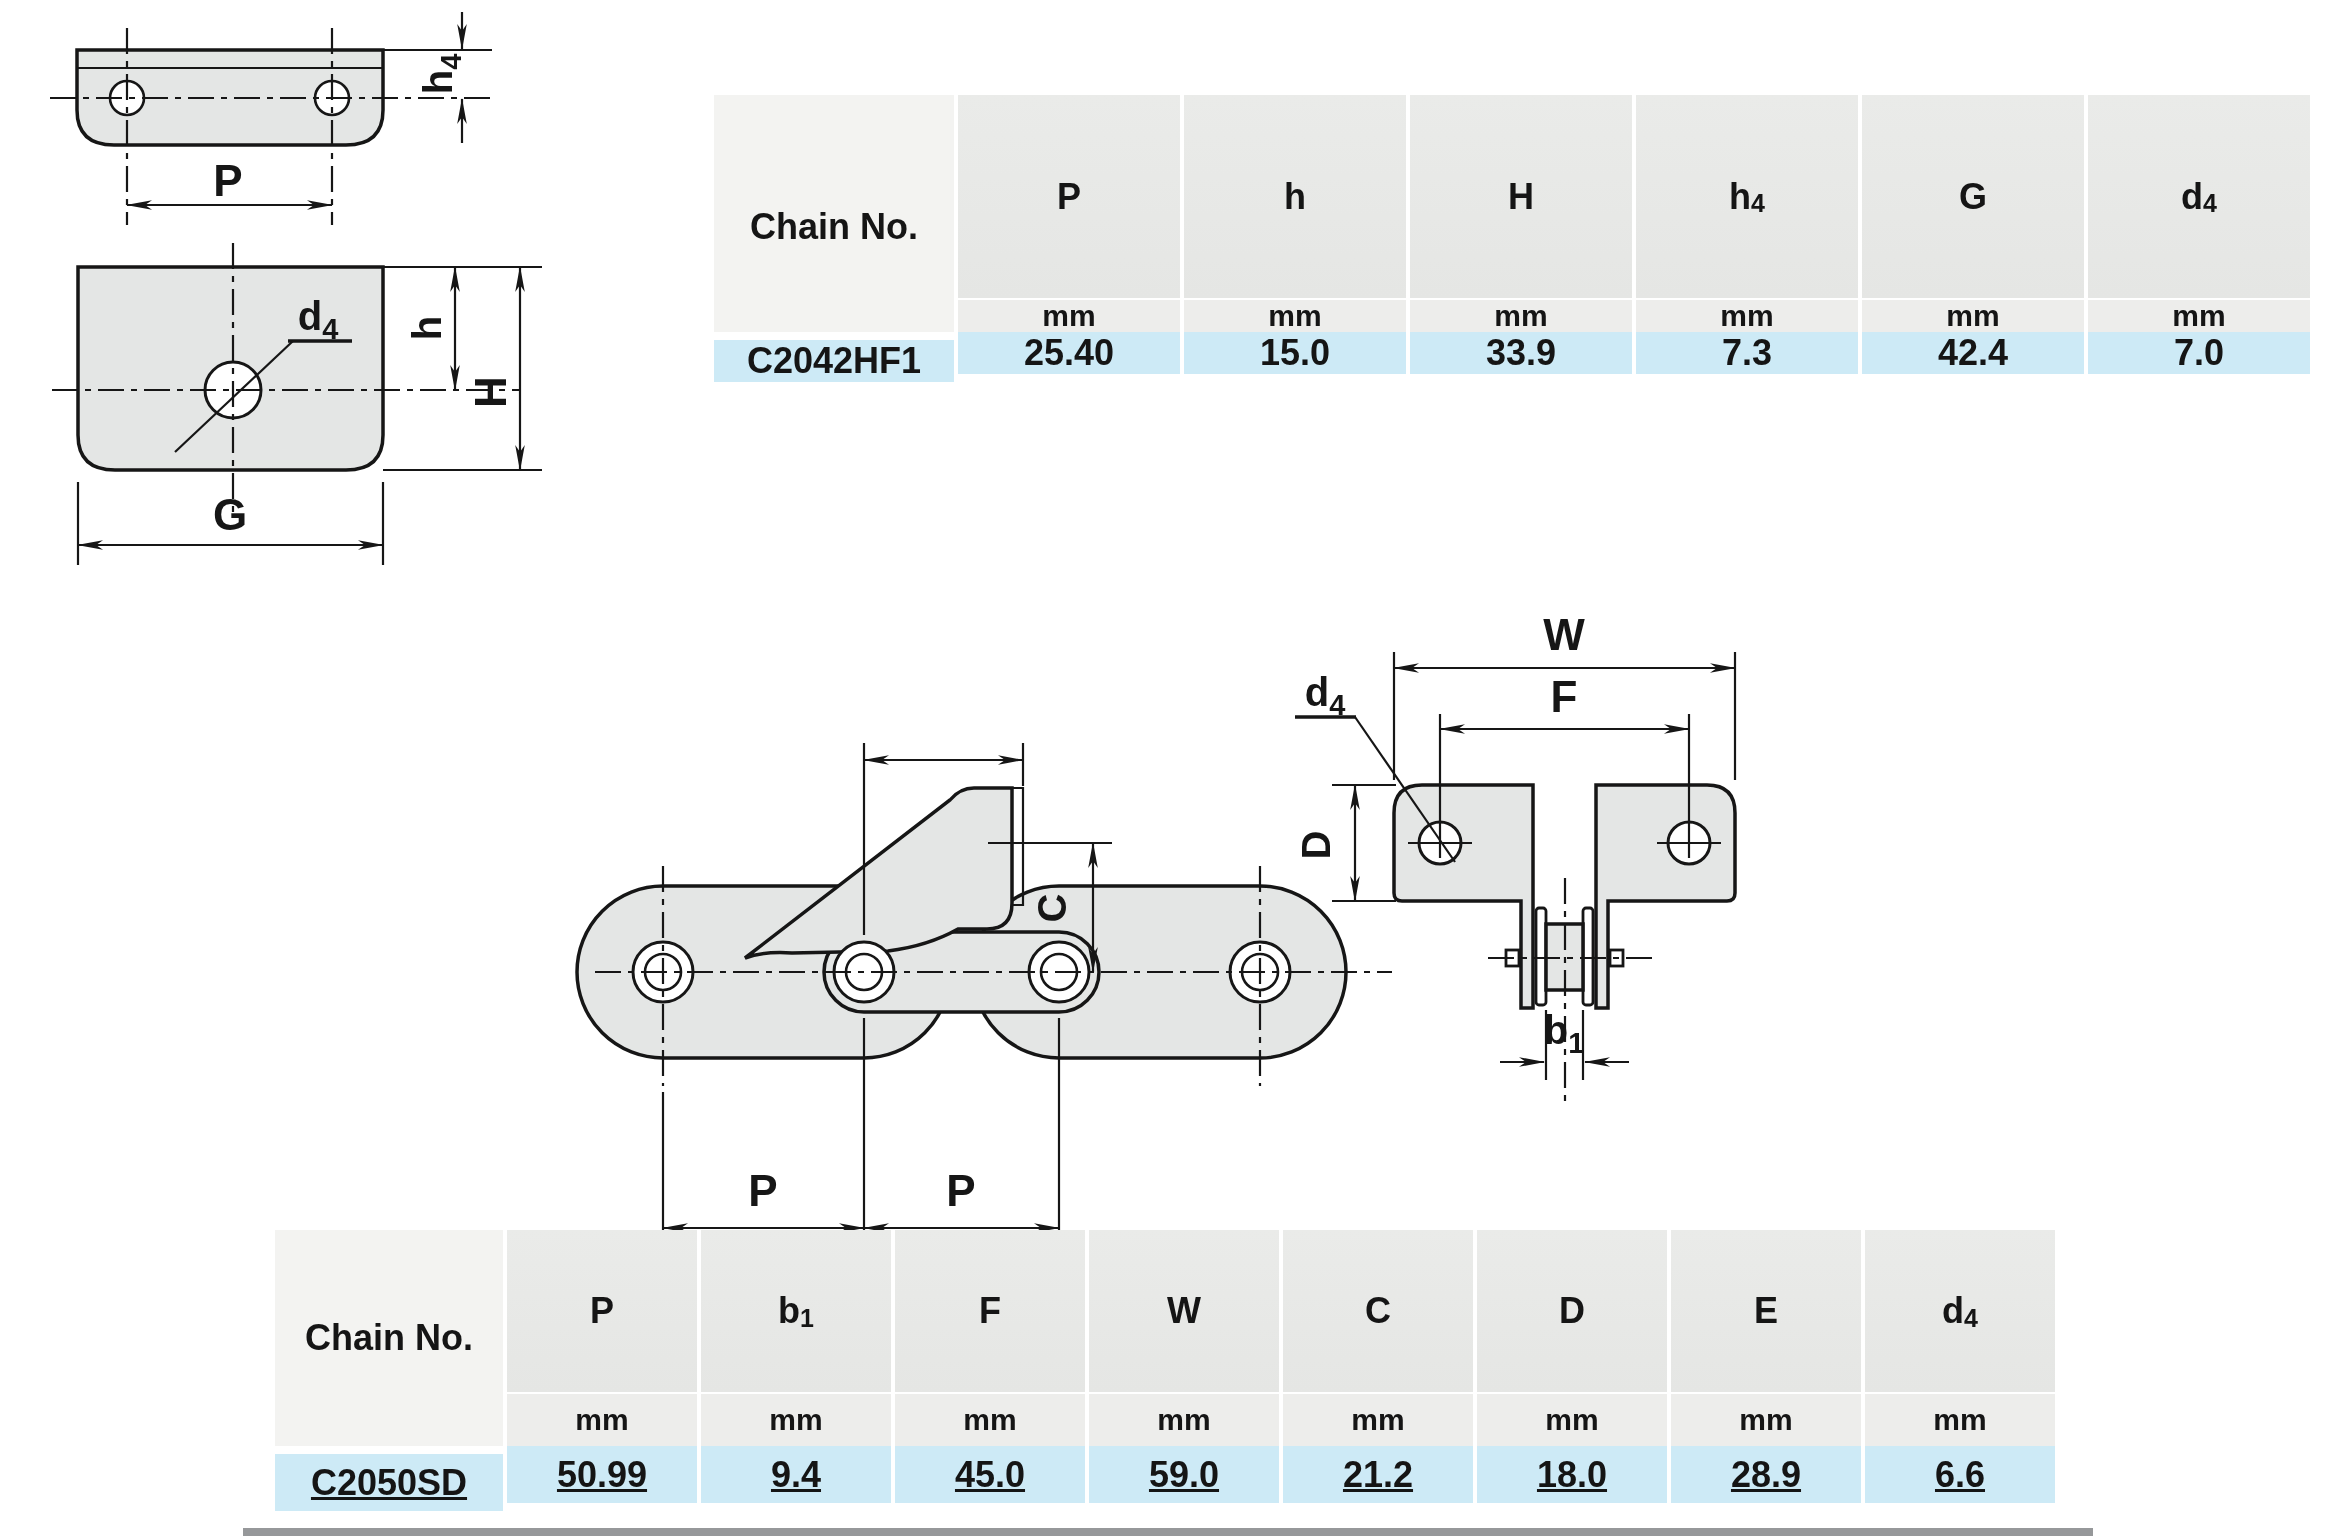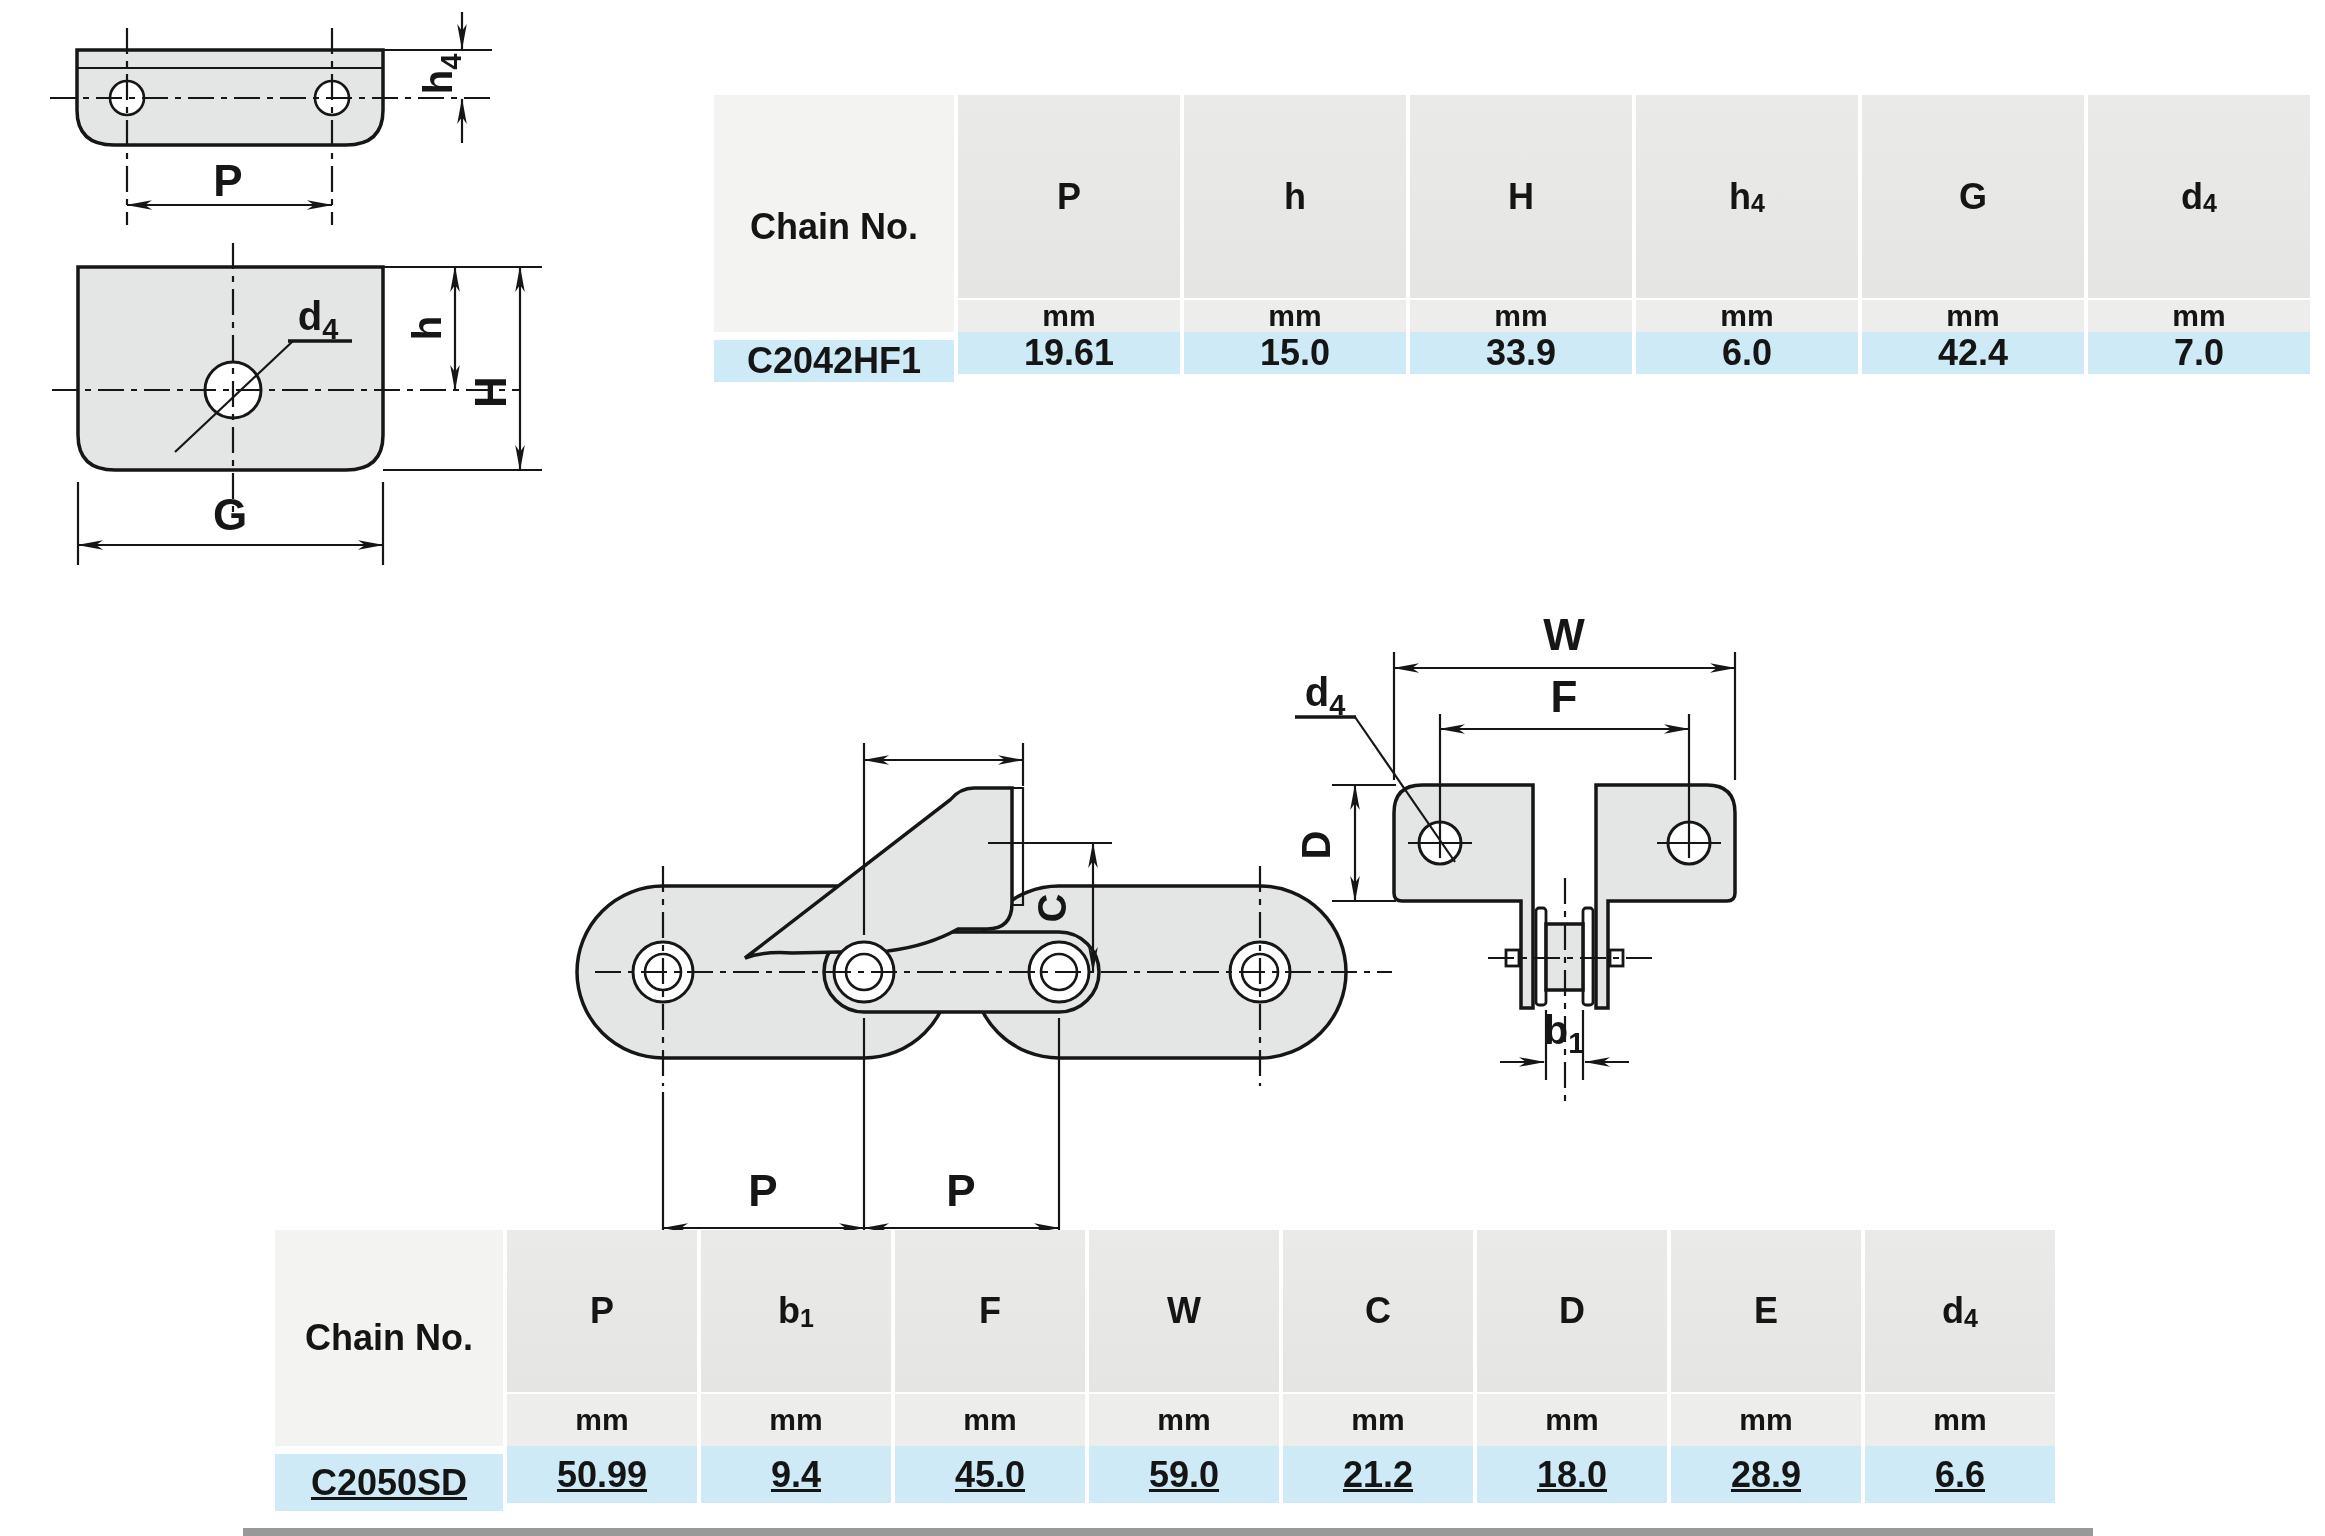--- a/index.html
+++ b/index.html
@@ -187,21 +187,21 @@
     <div class="t-col" style="width:240px;">
       <div class="cell label-col-cell">Chain No.</div>
       <div class="cell data-cell">C2042HF1</div>
     </div>
     <div class="t-col" style="width:222px;">
       <div class="cell head-cell">
           <span>P</span>
           <span class="sub"></span>
         </div>
       <div class="cell mm-cell">mm</div>
-      <div class="cell data-cell">19.61</div>
+      <div class="cell data-cell">25.40</div>
     </div>
     <div class="t-col" style="width:222px;">
       <div class="cell head-cell">
           <span>h</span>
           <span class="sub"></span>
         </div>
       <div class="cell mm-cell">mm</div>
       <div class="cell data-cell">15.0</div>
     </div>
     <div class="t-col" style="width:222px;">
@@ -211,21 +211,21 @@
         </div>
       <div class="cell mm-cell">mm</div>
       <div class="cell data-cell">33.9</div>
     </div>
     <div class="t-col" style="width:222px;">
       <div class="cell head-cell">
           <span>h</span>
           <span class="sub">4</span>
         </div>
       <div class="cell mm-cell">mm</div>
-      <div class="cell data-cell">6.0</div>
+      <div class="cell data-cell">7.3</div>
     </div>
     <div class="t-col" style="width:222px;">
       <div class="cell head-cell">
           <span>G</span>
           <span class="sub"></span>
         </div>
       <div class="cell mm-cell">mm</div>
       <div class="cell data-cell">42.4</div>
     </div>
     <div class="t-col" style="width:222px;">

